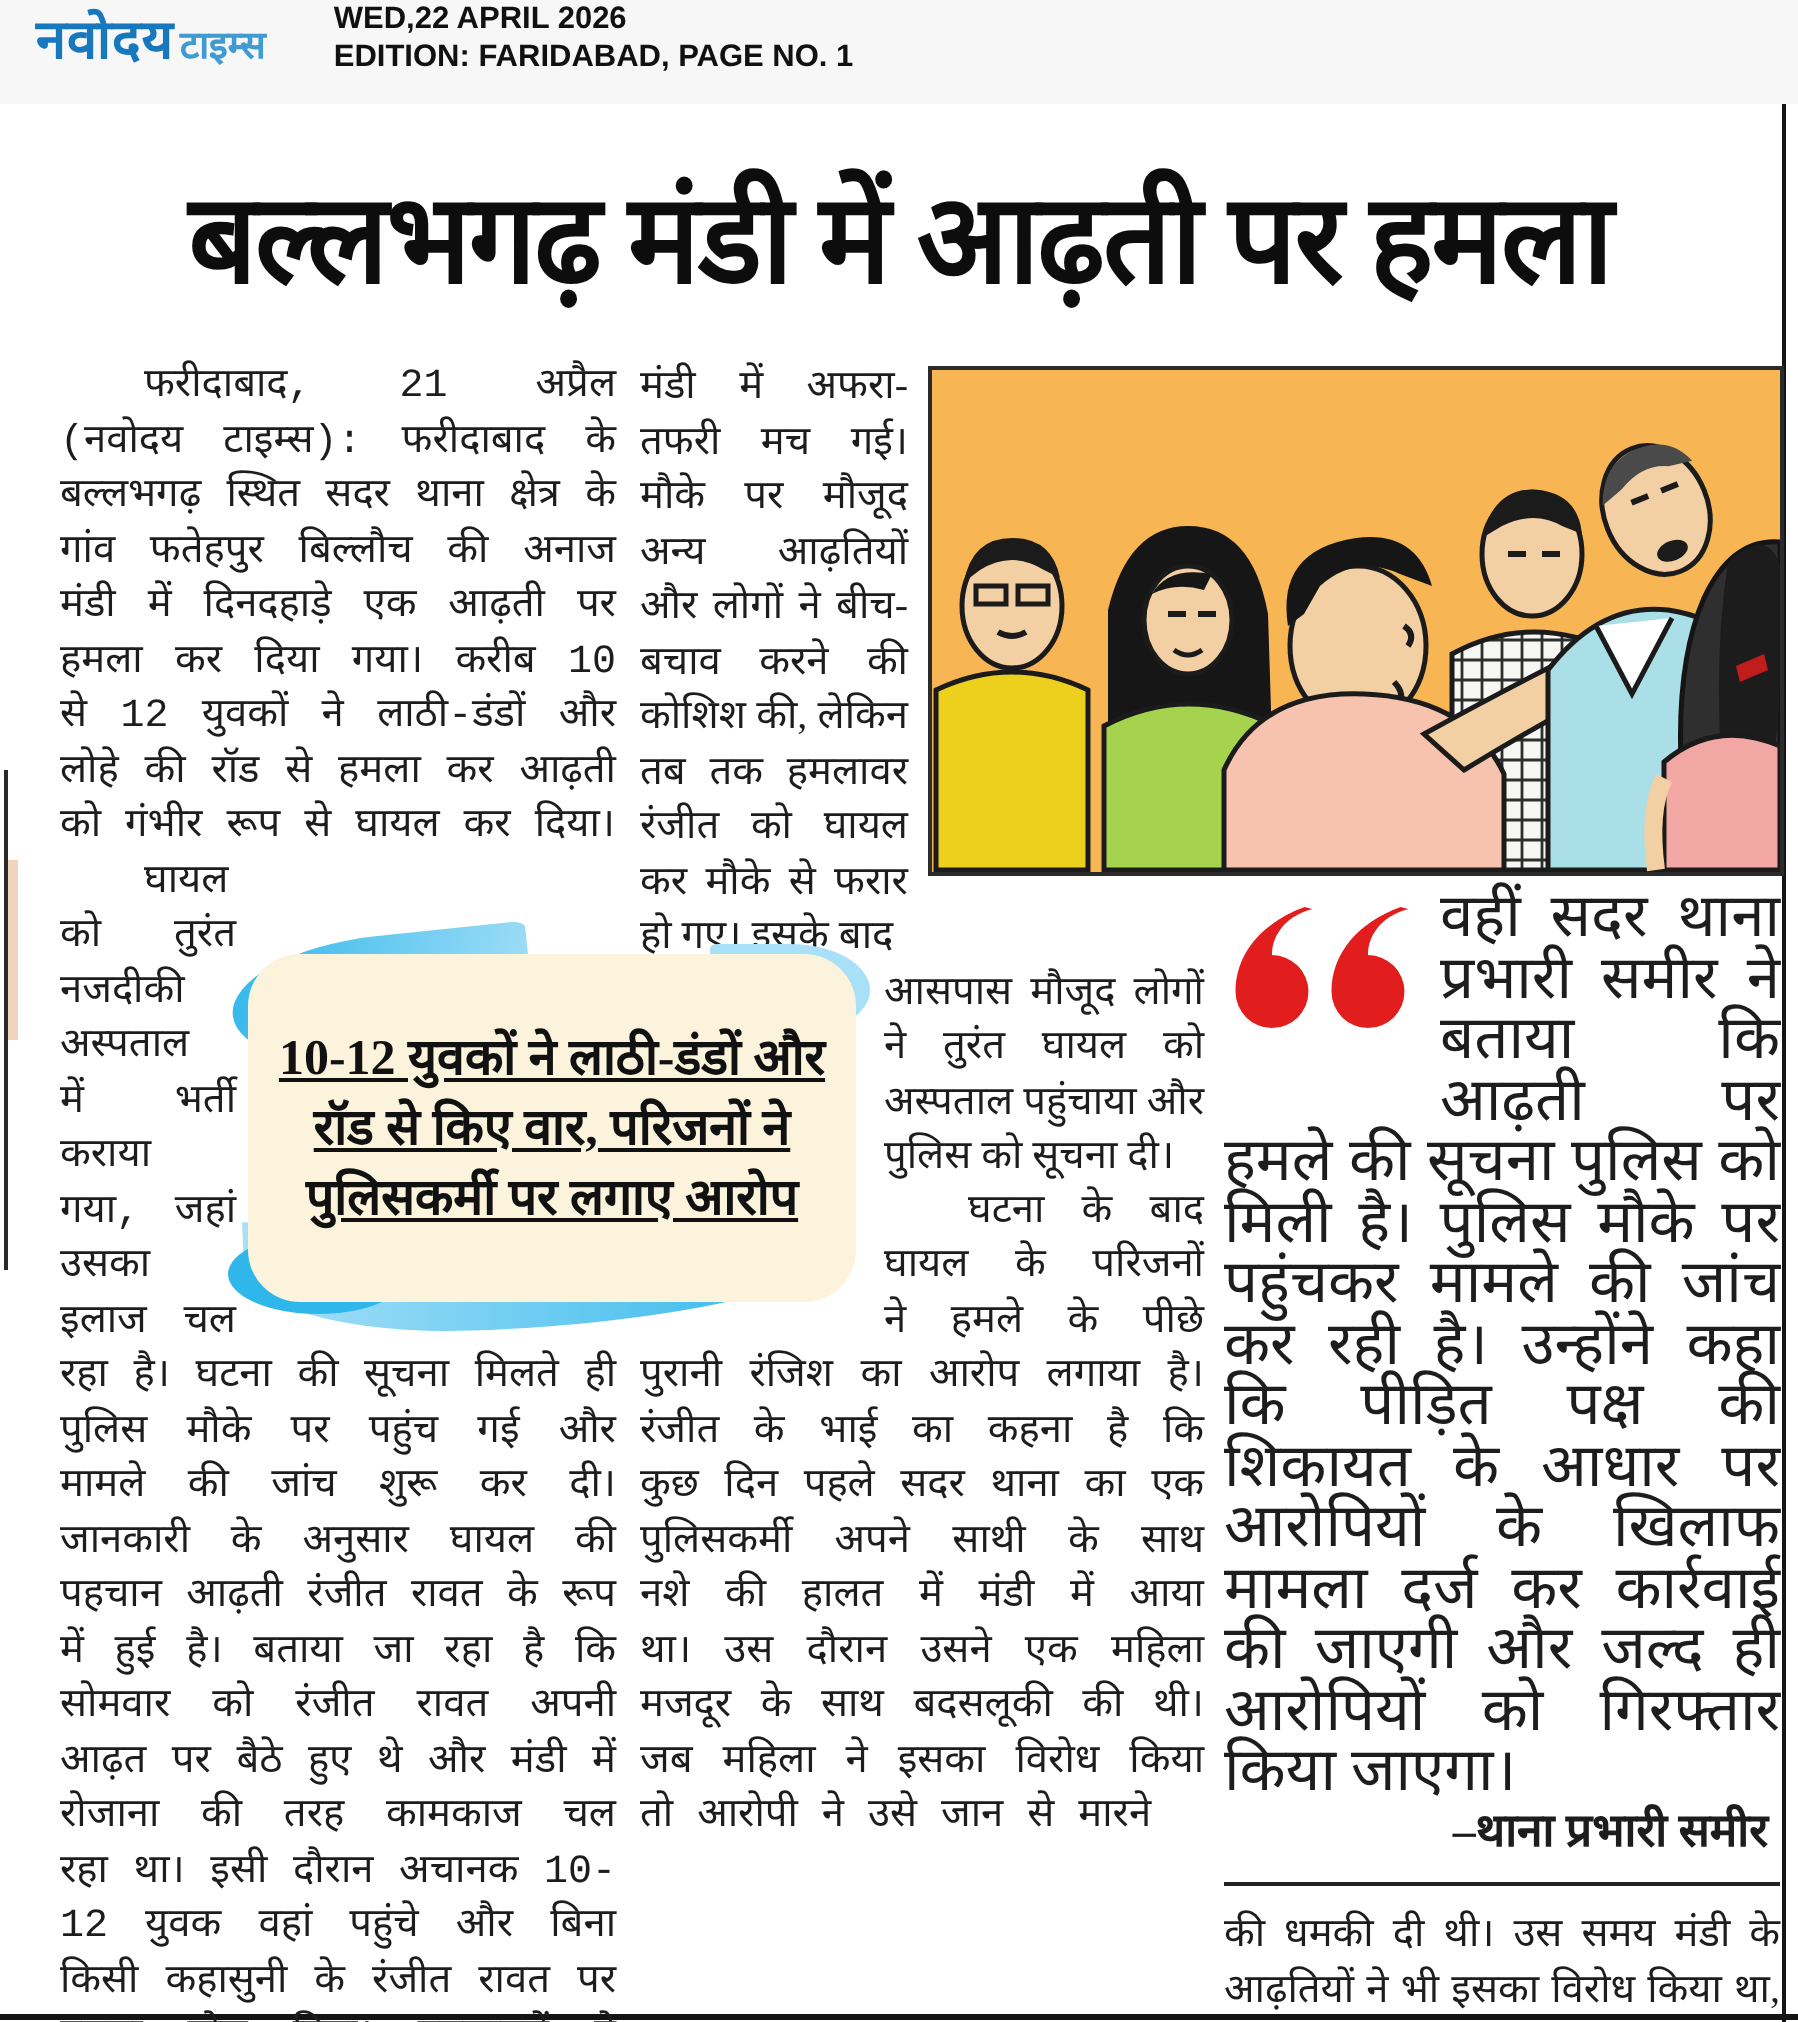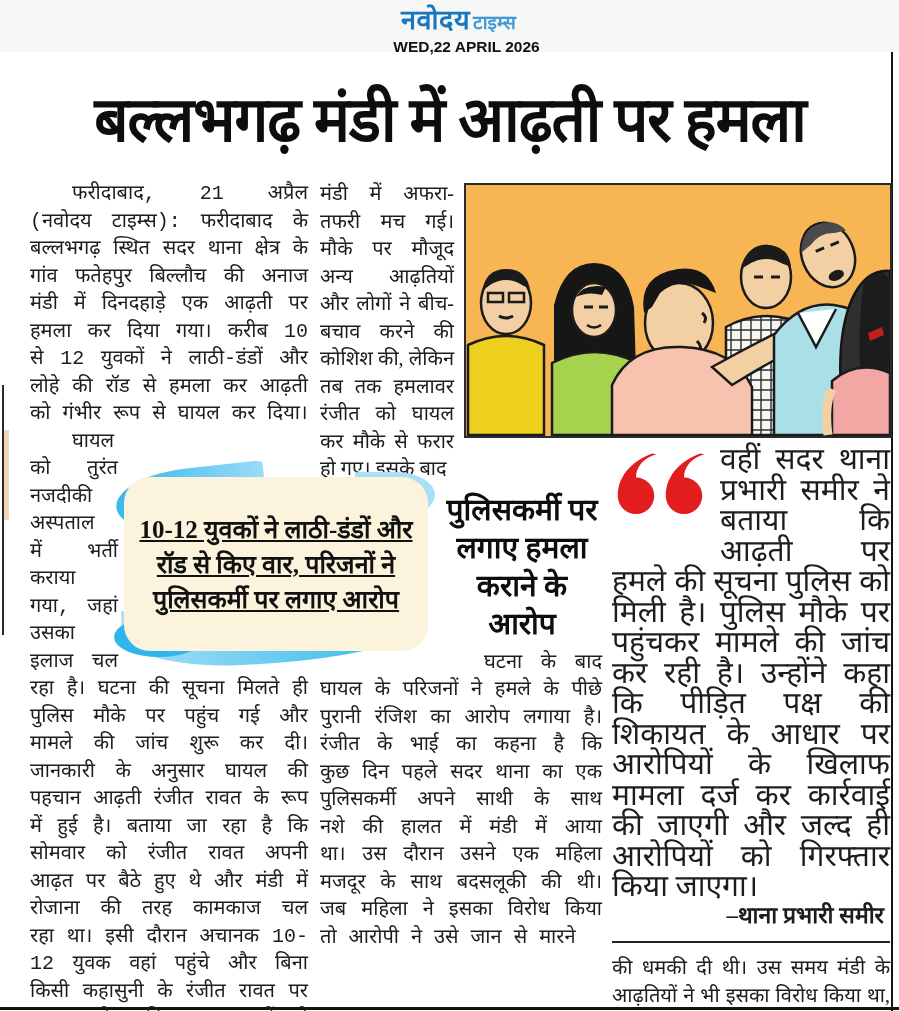--- a/index.html
+++ b/index.html
@@ -12,21 +12,21 @@
     width:899px;height:1011px;
     background:#ffffff;
     overflow:hidden;
     font-family:"Liberation Serif","DejaVu Serif",serif;
     color:var(--ink);
   }
   
   .masthead{
     position:absolute;left:0;top:0;width:899px;height:52px;
     background:var(--header_bg);
-    display:flex;align-items:center;flex-direction:column;
+    display:flex;align-items:flex-start;
   }
   .logo{margin-left:18px;display:flex;align-items:baseline;white-space:nowrap;}
   .logo .logo-main{
     font-family:"Liberation Sans","DejaVu Sans",sans-serif;
     font-weight:800;font-size:27px;color:var(--accent_blue);letter-spacing:0.5px;
   }
   .logo .logo-sub{
     font-family:"Liberation Sans","DejaVu Sans",sans-serif;
     font-weight:600;font-size:19px;color:var(--logo_light_blue);margin-left:3px;
   }
@@ -102,20 +102,21 @@
 
 <div class="page">
 
   <div class="masthead">
     <div class="logo">
       <span class="logo-main">नवोदय</span>
       <span class="logo-sub">टाइम्स</span>
     </div>
     <div class="dateline">
       <div>WED,22 APRIL 2026</div>
+      <div>EDITION: FARIDABAD, PAGE NO. 1</div>
     </div>
   </div>
 
   <div class="edge-right"></div>
   <div class="edge-bottom"></div>
   <div class="edge-left-skin"></div>
   <div class="edge-left-fragment"></div>
 
   <h1 class="headline">बल्लभगढ़ मंडी में आढ़ती पर हमला</h1>
 
@@ -194,21 +195,21 @@
   <div class="col col1">
     <p class="indent">फरीदाबाद, 21 अप्रैल (नवोदय टाइम्स): फरीदाबाद के बल्लभगढ़ स्थित सदर थाना क्षेत्र के गांव फतेहपुर बिल्लौच की अनाज मंडी में दिनदहाड़े एक आढ़ती पर हमला कर दिया गया। करीब 10 से 12 युवकों ने लाठी-डंडों और लोहे की रॉड से हमला कर आढ़ती को गंभीर रूप से घायल कर दिया।</p>
     <div class="sp sp-callout-c1"></div>
     <p class="indent">घायल को तुरंत नजदीकी अस्पताल में भर्ती कराया गया, जहां उसका इलाज चल रहा है। घटना की सूचना मिलते ही पुलिस मौके पर पहुंच गई और मामले की जांच शुरू कर दी। जानकारी के अनुसार घायल की पहचान आढ़ती रंजीत रावत के रूप में हुई है। बताया जा रहा है कि सोमवार को रंजीत रावत अपनी आढ़त पर बैठे हुए थे और मंडी में रोजाना की तरह कामकाज चल रहा था। इसी दौरान अचानक 10-12 युवक वहां पहुंचे और बिना किसी कहासुनी के रंजीत रावत पर हमला बोल दिया। हमलावरों ने लाठी-डंडों और लोहे की रॉड से लगातार वार किए, जिससे वह गंभीर रूप से घायल हो गए। अचानक हुए इस हमले से</p>
   </div>
 
   <div class="col col2">
     <div class="sp sp-illus-c2"></div>
     <p>मंडी में अफरा-तफरी मच गई। मौके पर मौजूद अन्य आढ़तियों और लोगों ने बीच-बचाव करने की कोशिश की, लेकिन तब तक हमलावर रंजीत को घायल कर मौके से फरार हो गए। इसके बाद</p>
     <div class="sp sp-callout-c2"></div>
-    <h2 class="subhead">पुलिसकर्मी पर लगाए हमला कराने के आरोप</h2>
+    <p>आसपास मौजूद लोगों ने तुरंत घायल को अस्पताल पहुंचाया और पुलिस को सूचना दी।</p>
     <p class="indent">घटना के बाद घायल के परिजनों ने हमले के पीछे पुरानी रंजिश का आरोप लगाया है। रंजीत के भाई का कहना है कि कुछ दिन पहले सदर थाना का एक पुलिसकर्मी अपने साथी के साथ नशे की हालत में मंडी में आया था। उस दौरान उसने एक महिला मजदूर के साथ बदसलूकी की थी। जब महिला ने इसका विरोध किया तो आरोपी ने उसे जान से मारने</p>
   </div>
 
   <div class="col col3">
     <div class="quote-mark">
       <svg viewBox="0 0 100 86">
         <path d="M42 4 C20 12 6 28 6 48 a19 19 0 1 0 19 -19 c0 -12 9 -21 21 -24 z" style="fill:var(--quote_red)"></path>
         <path d="M92 4 C70 12 56 28 56 48 a19 19 0 1 0 19 -19 c0 -12 9 -21 21 -24 z" style="fill:var(--quote_red)"></path>
       </svg>
     </div>

